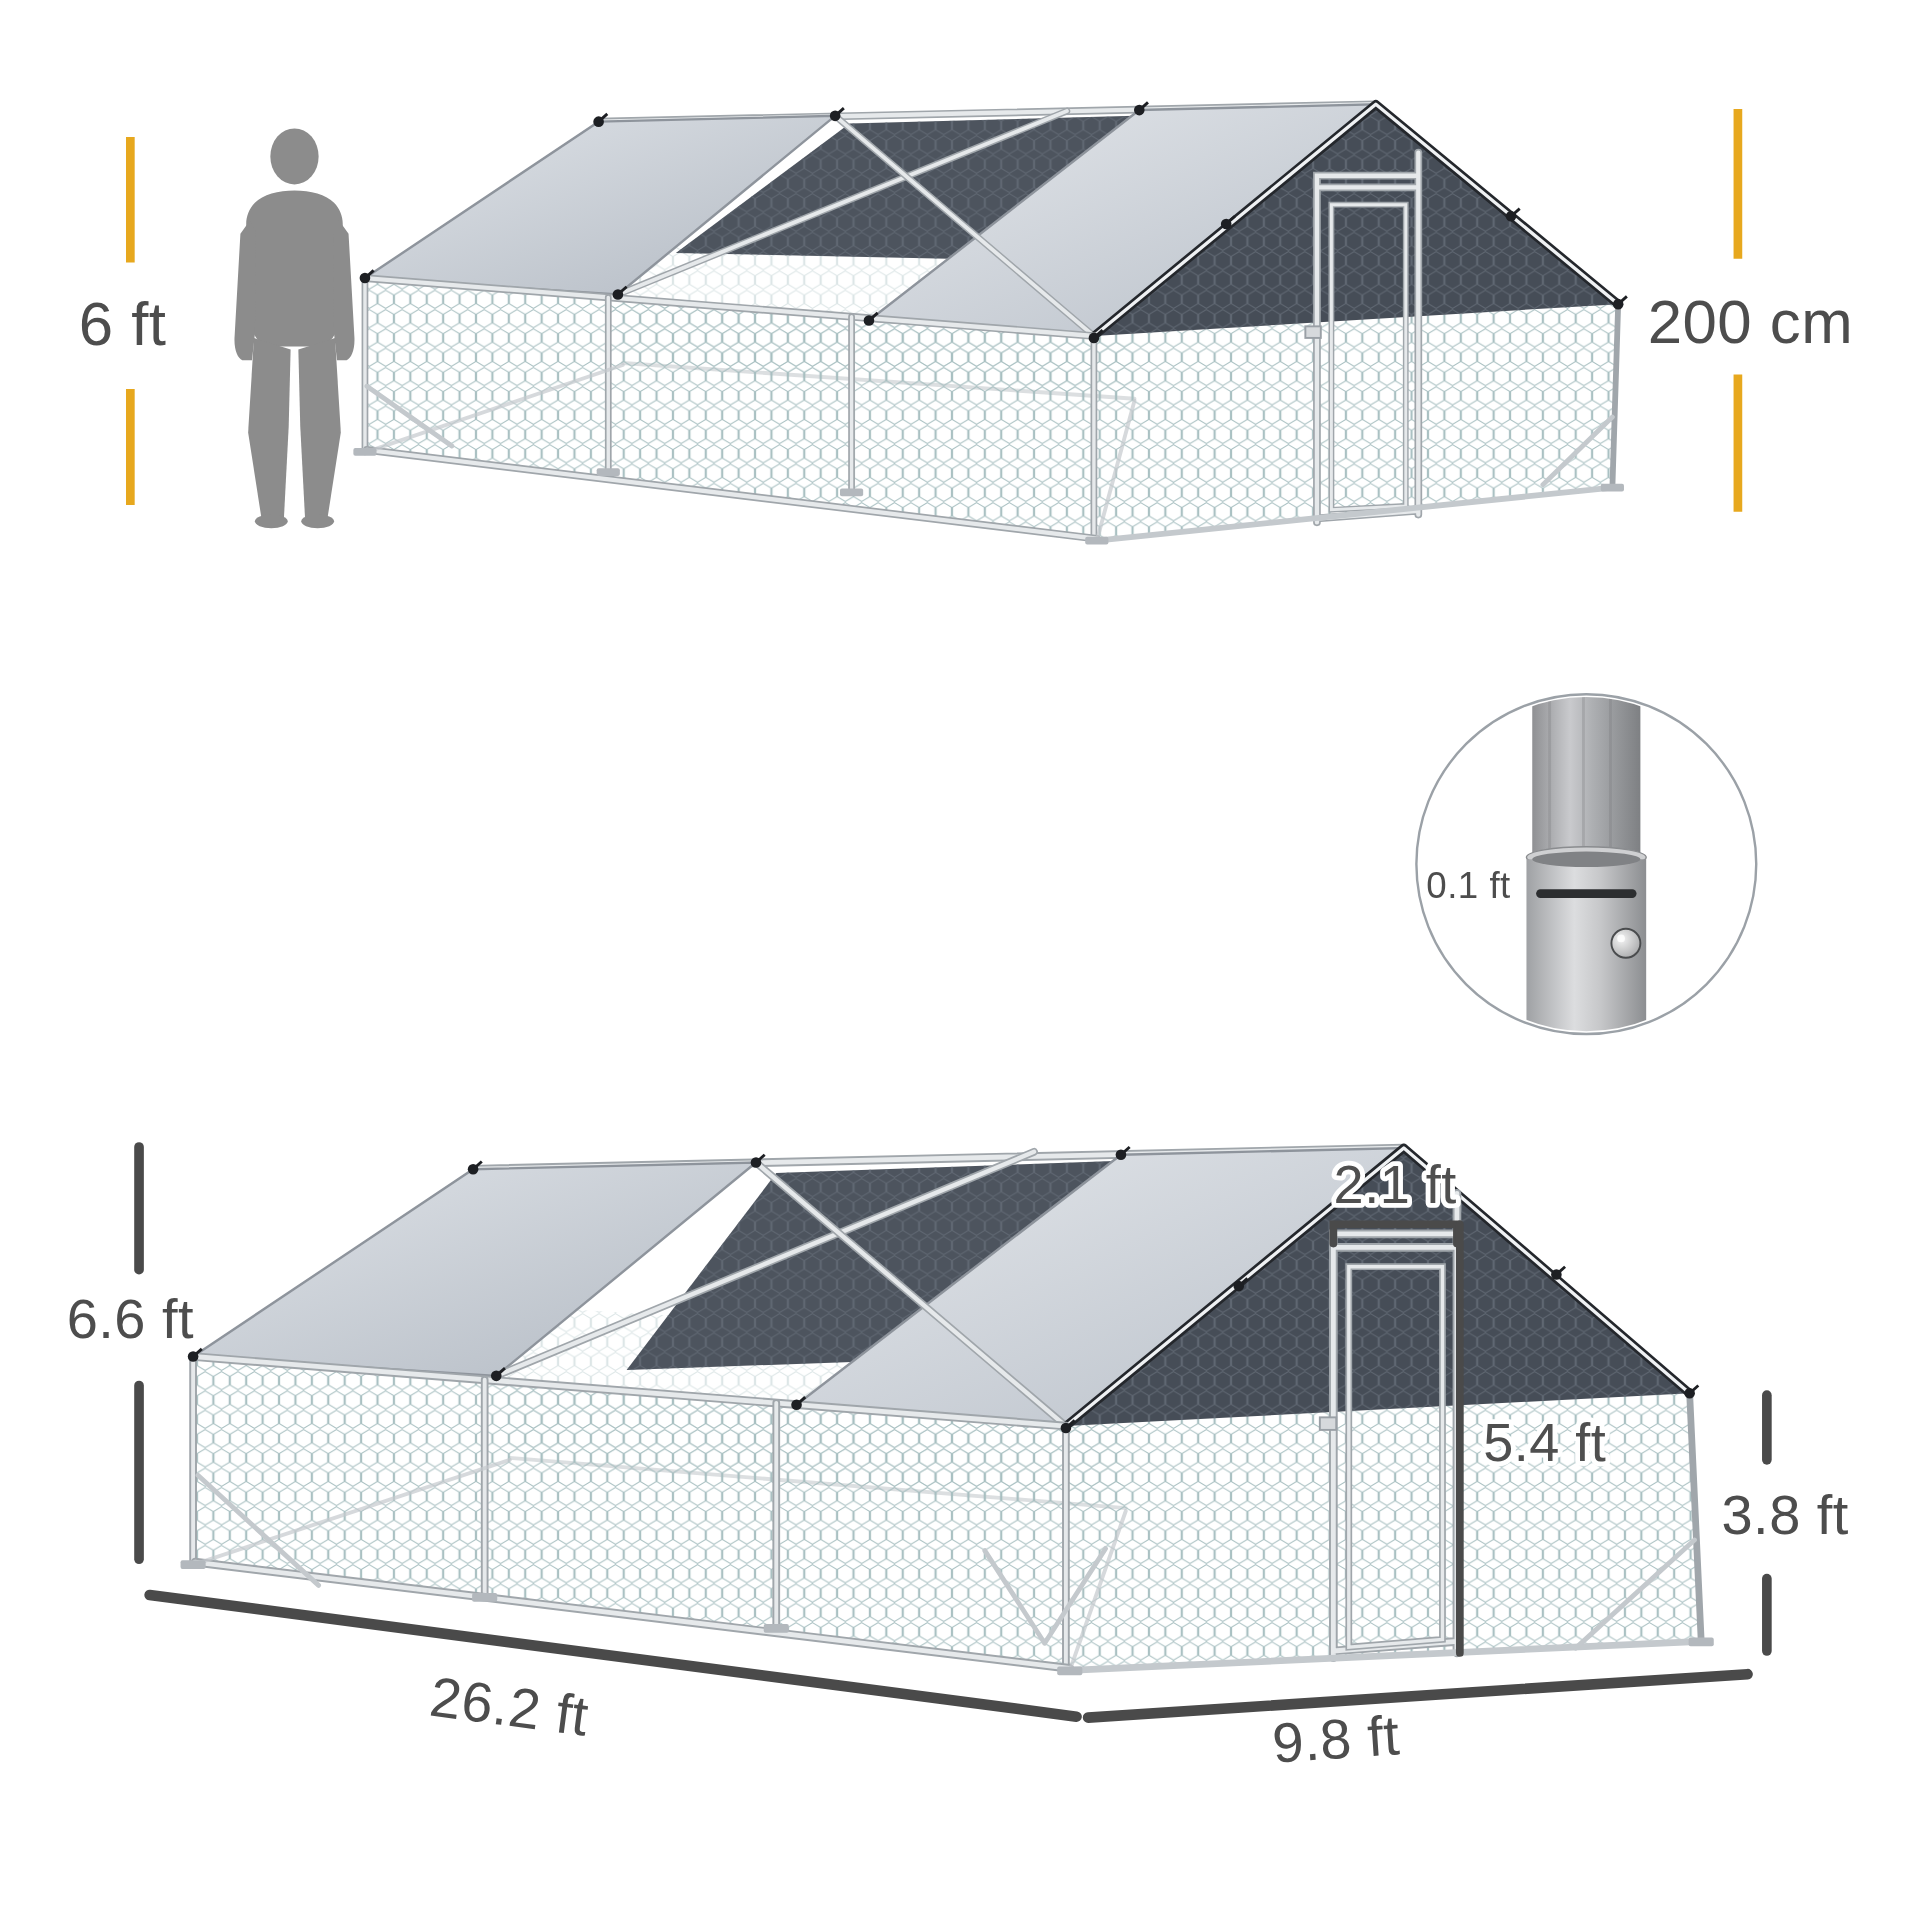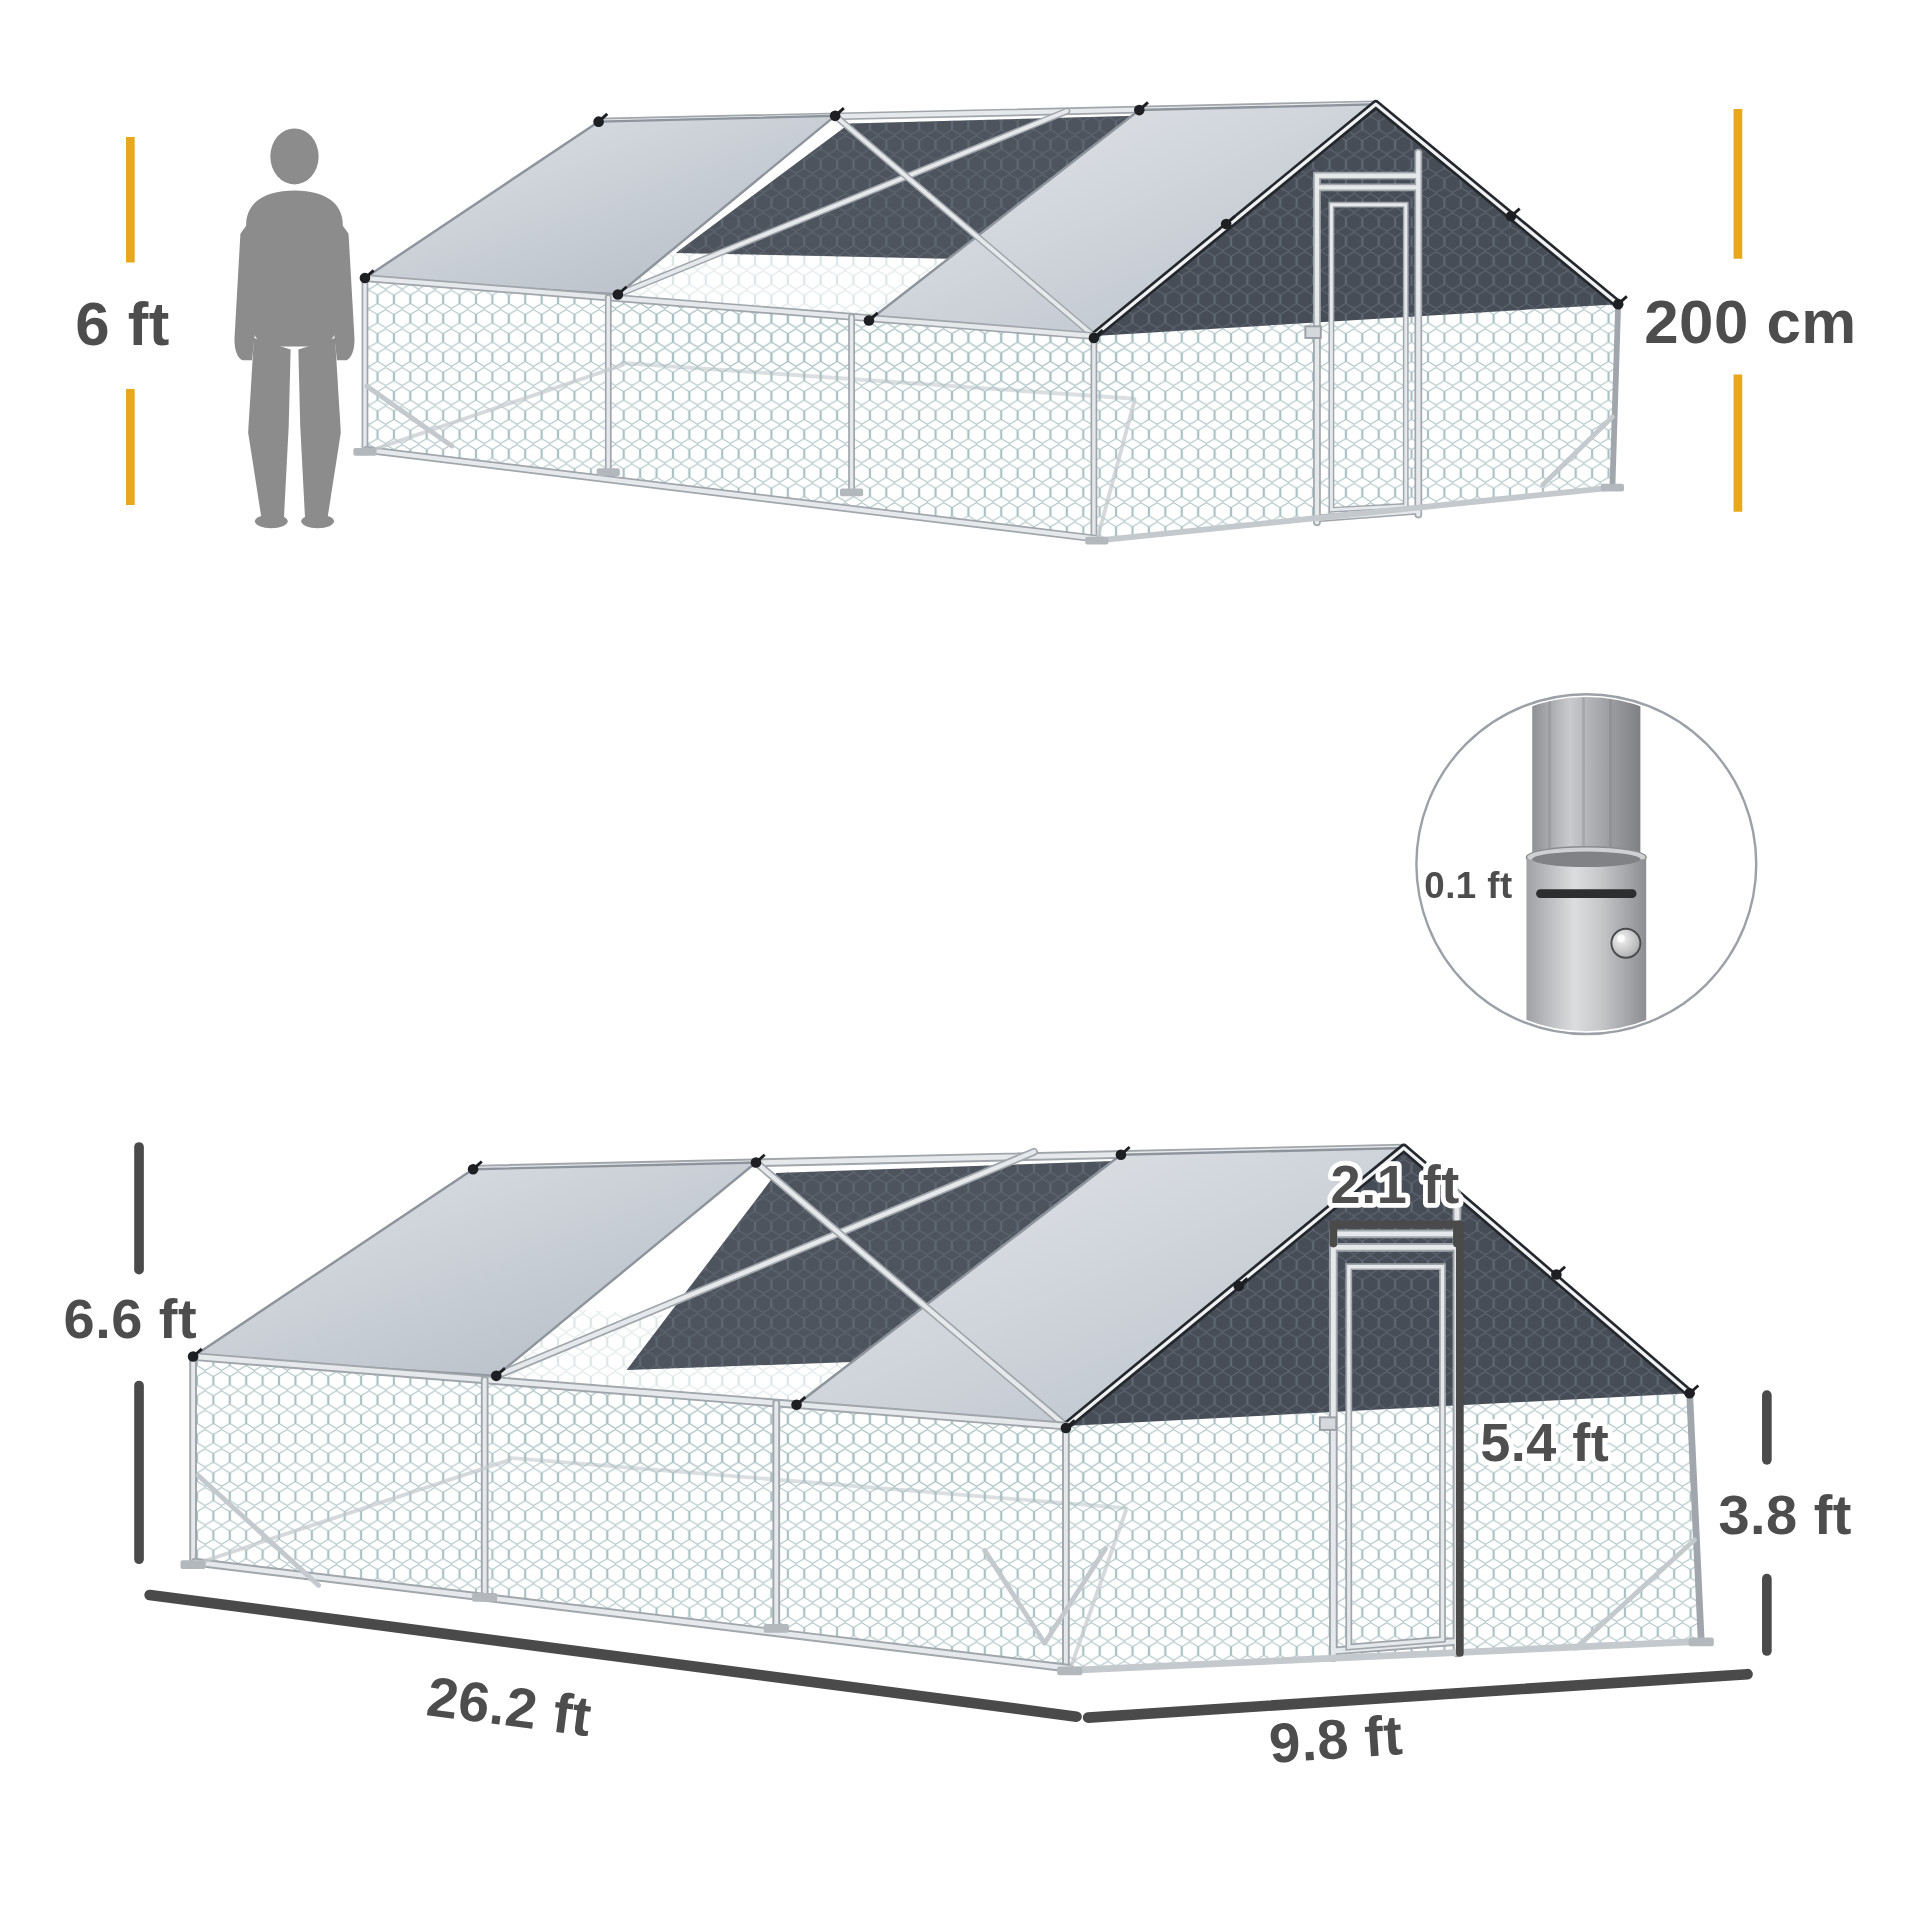--- a/index.html
+++ b/index.html
@@ -1,16 +1,16 @@
 <!DOCTYPE html>
 <html><head>
 <meta charset="utf-8">
 <style>
   html,body{margin:0;padding:0;background:#ffffff;}
-  .stage{width:1931px;height:1931px;position:relative;background:#fff;font-weight:bold;}
+  .stage{width:1931px;height:1931px;position:relative;background:#fff;}
   svg{display:block;}
   text{font-family:"Liberation Sans","DejaVu Sans",sans-serif;fill:#4d4d4d;letter-spacing:0.5px;}
   .lblL{font-size:64px;}
   .lblM{font-size:58px;}
   .lblS{font-size:38px;}
   .lblO{font-size:56px;fill:#4f4f4f;stroke:#ffffff;stroke-width:10px;paint-order:stroke;stroke-linejoin:round;}
   .dimDark{stroke:#4a4a4a;stroke-linecap:round;fill:none;}
   .dimYellow{stroke:#e7a81e;stroke-width:9;fill:none;}
   .tubeU{stroke:#a0a6ab;fill:none;stroke-linecap:round;}
   .tubeO{stroke:#e6e9eb;fill:none;stroke-linecap:round;}

